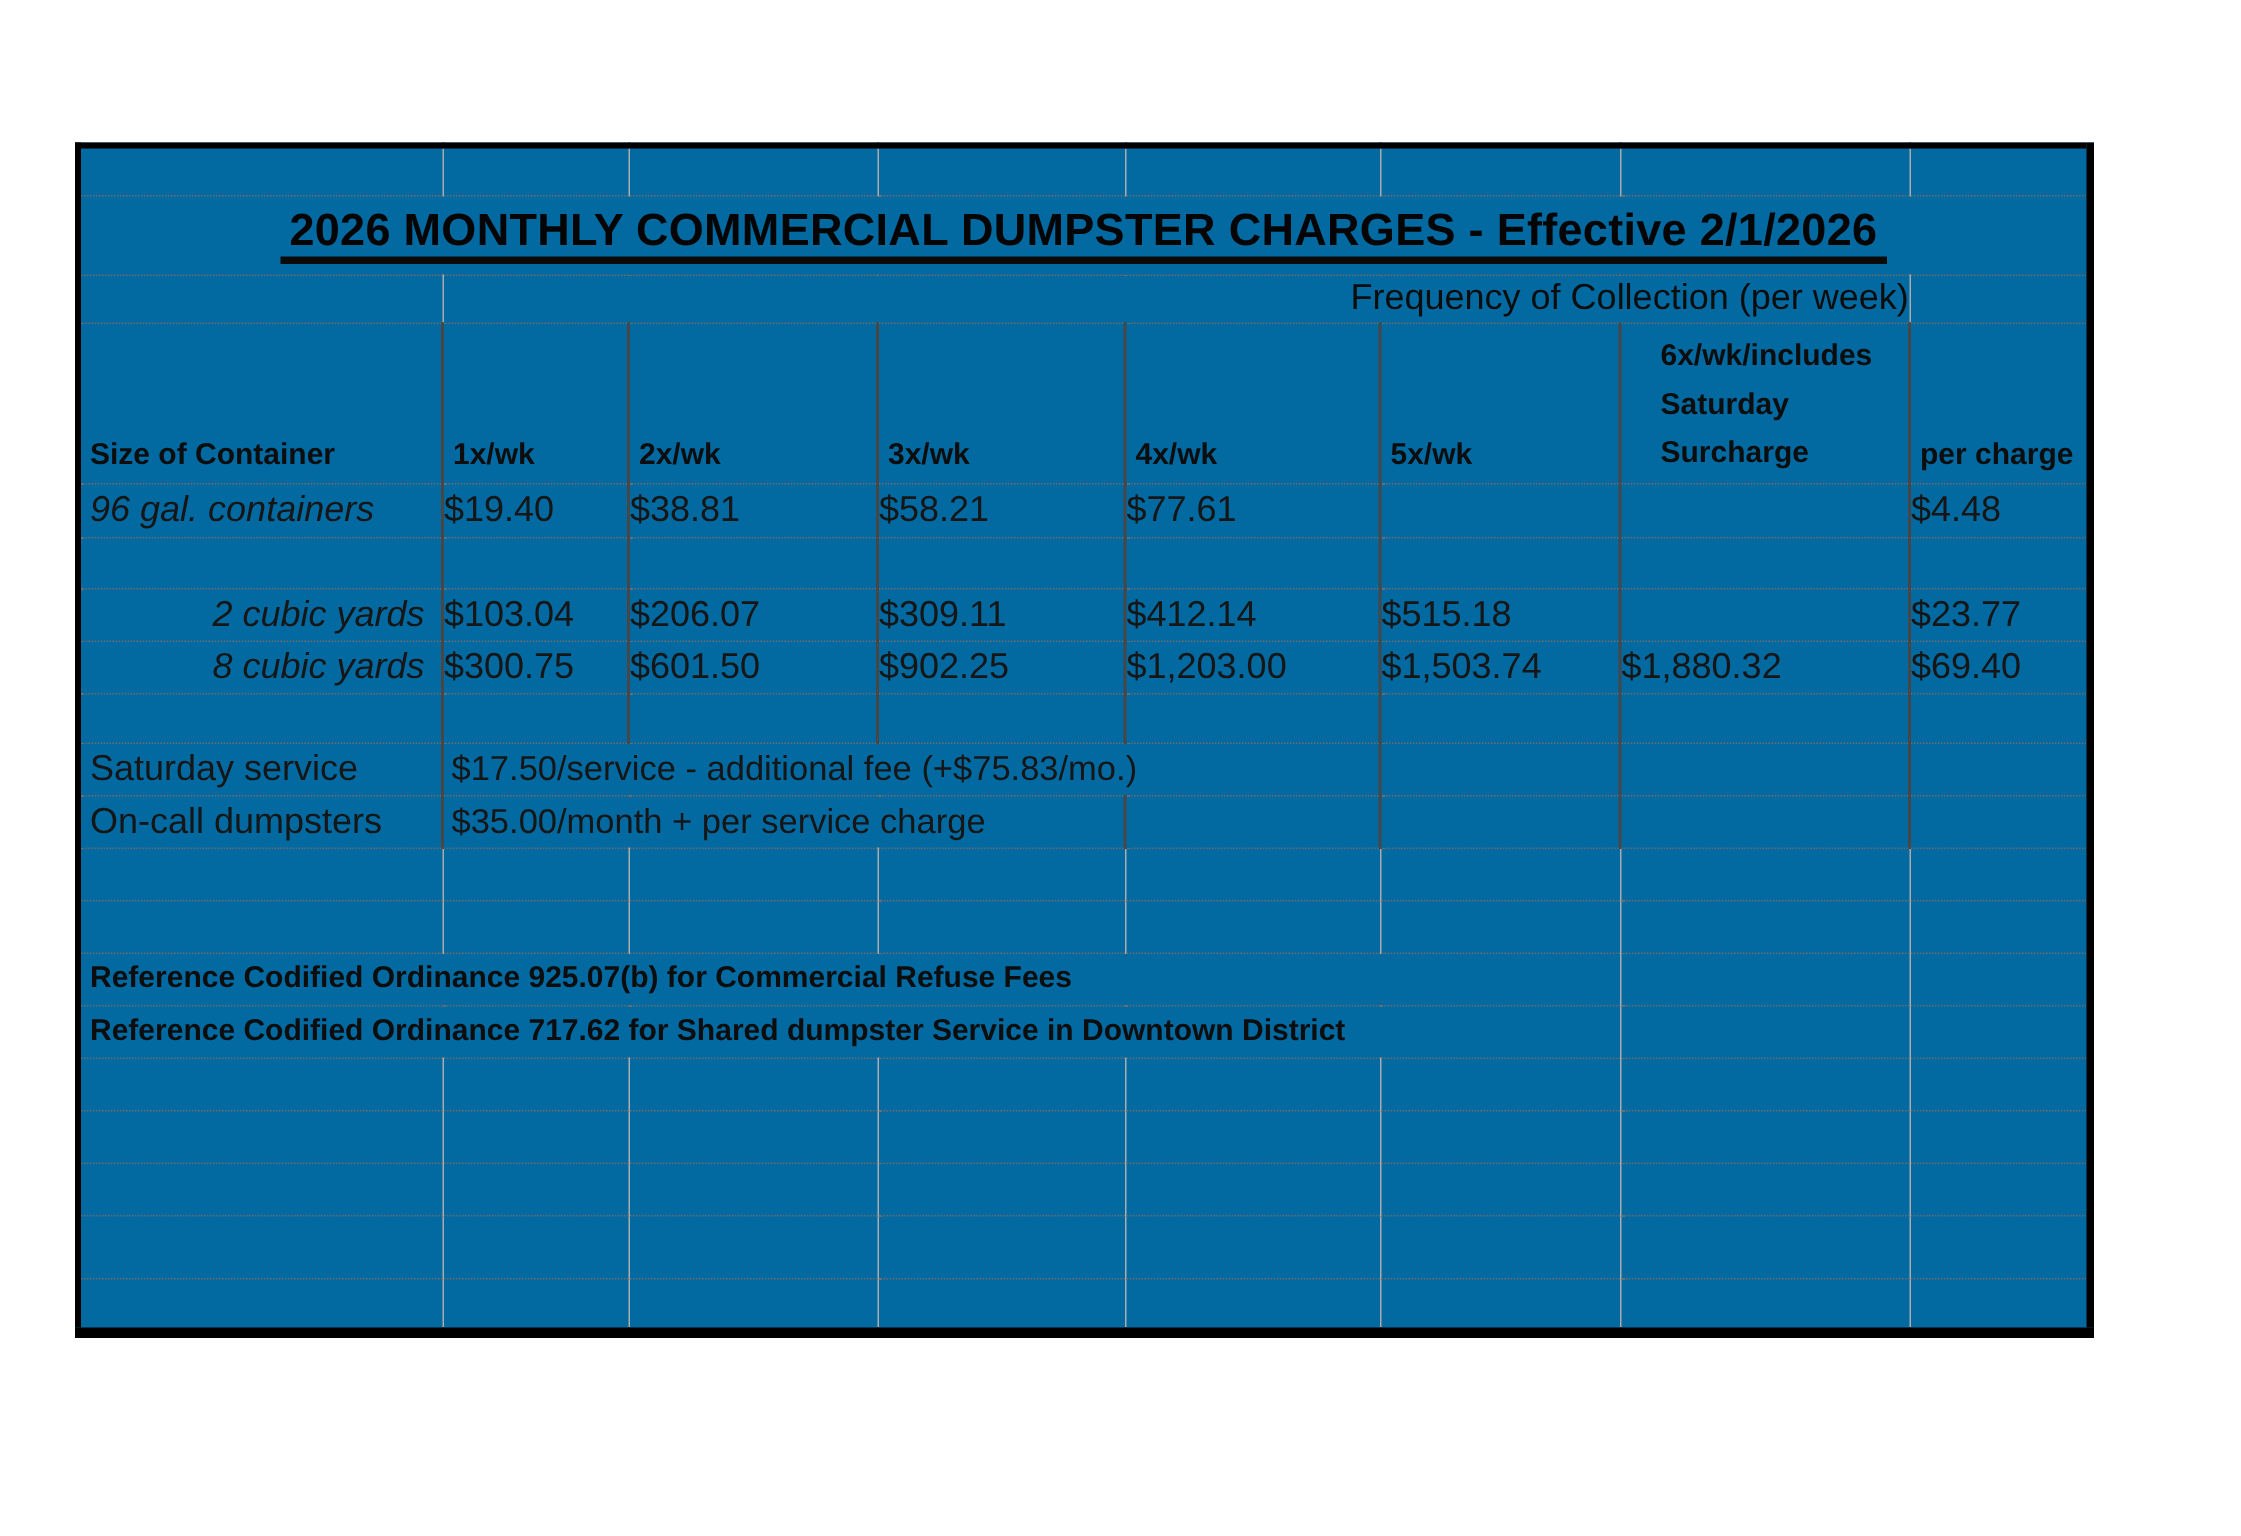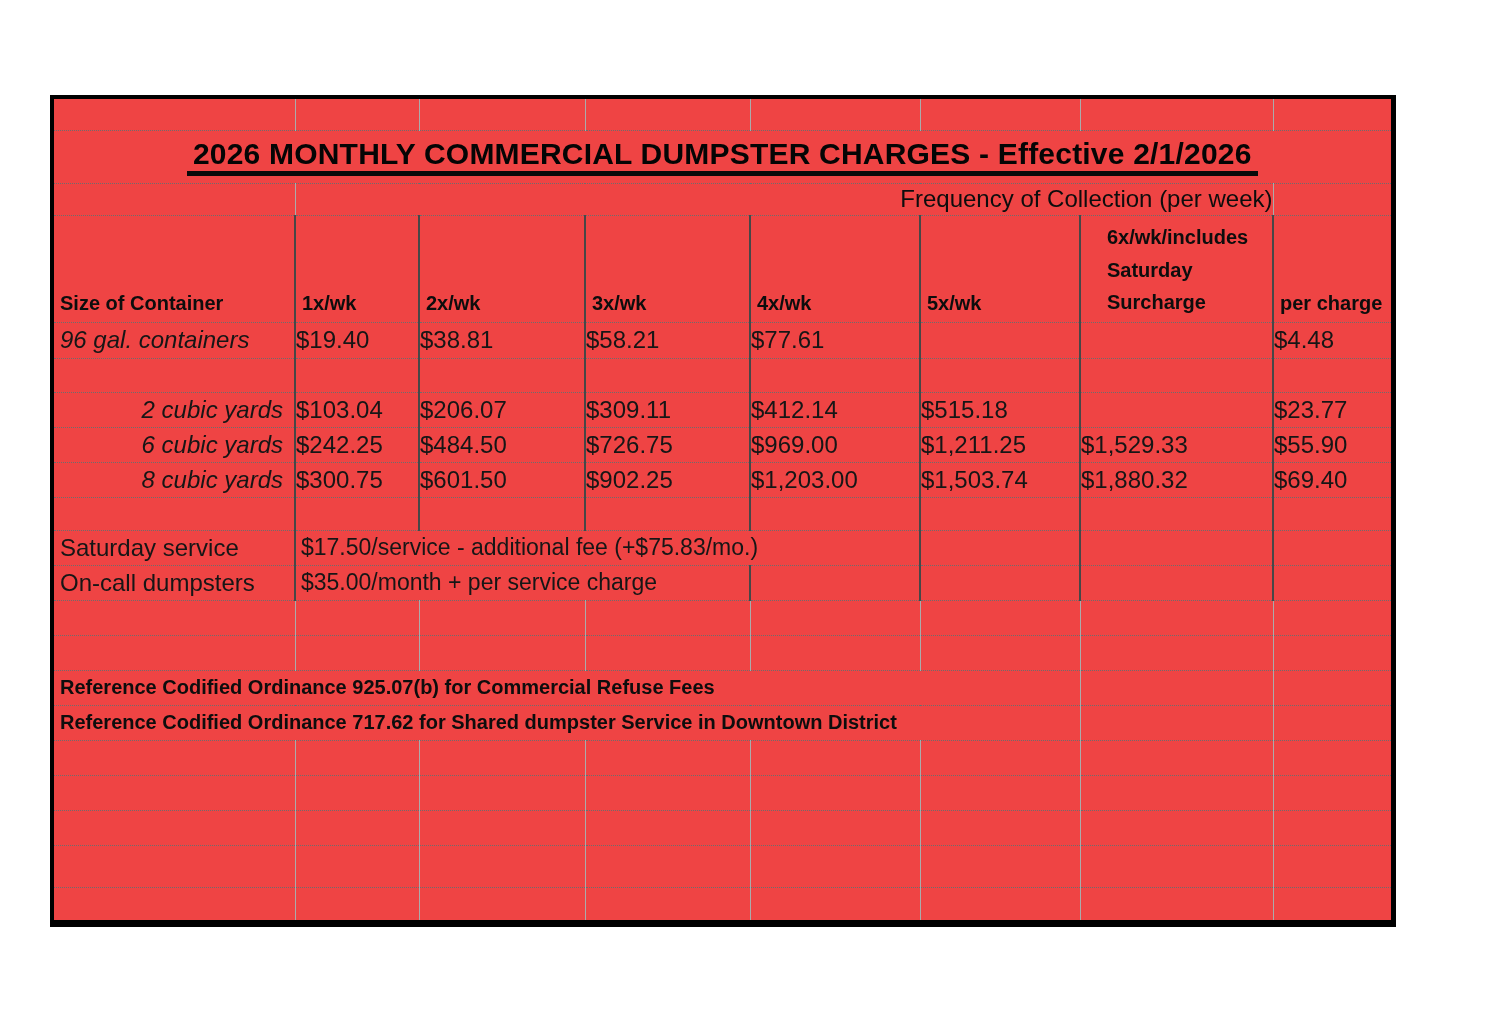--- a/index.html
+++ b/index.html
@@ -17,21 +17,21 @@
     left: 50px;
     top: 95px;
   }
   table.grid {
     border-collapse: collapse;
     table-layout: fixed;
     width: 1341px;
     border: 4px solid #000;
     border-right-width: 5px;
     border-bottom-width: 7px;
-    background: #ef4444;
+    background: #0369a1;
   }
   td {
     padding: 0;
     margin: 0;
     vertical-align: middle;
     overflow: hidden;
     white-space: nowrap;
     border-top: 1px dotted #6d6d6d;
     border-left: 1px solid #ababab;
   }
@@ -159,30 +159,20 @@
       <td class="num">$103.04</td>
       <td class="num">$206.07</td>
       <td class="num">$309.11</td>
       <td class="num">$412.14</td>
       <td class="num">$515.18</td>
       <td class="num"></td>
       <td class="num">$23.77</td>
     </tr>
 
 
-    <tr class="band" style="height:35px">
-      <td class="lab right">6 cubic yards</td>
-      <td class="num">$242.25</td>
-      <td class="num">$484.50</td>
-      <td class="num">$726.75</td>
-      <td class="num">$969.00</td>
-      <td class="num">$1,211.25</td>
-      <td class="num">$1,529.33</td>
-      <td class="num">$55.90</td>
-    </tr>
 
     <tr class="band" style="height:35px">
       <td class="lab right">8 cubic yards</td>
       <td class="num">$300.75</td>
       <td class="num">$601.50</td>
       <td class="num">$902.25</td>
       <td class="num">$1,203.00</td>
       <td class="num">$1,503.74</td>
       <td class="num">$1,880.32</td>
       <td class="num">$69.40</td>

